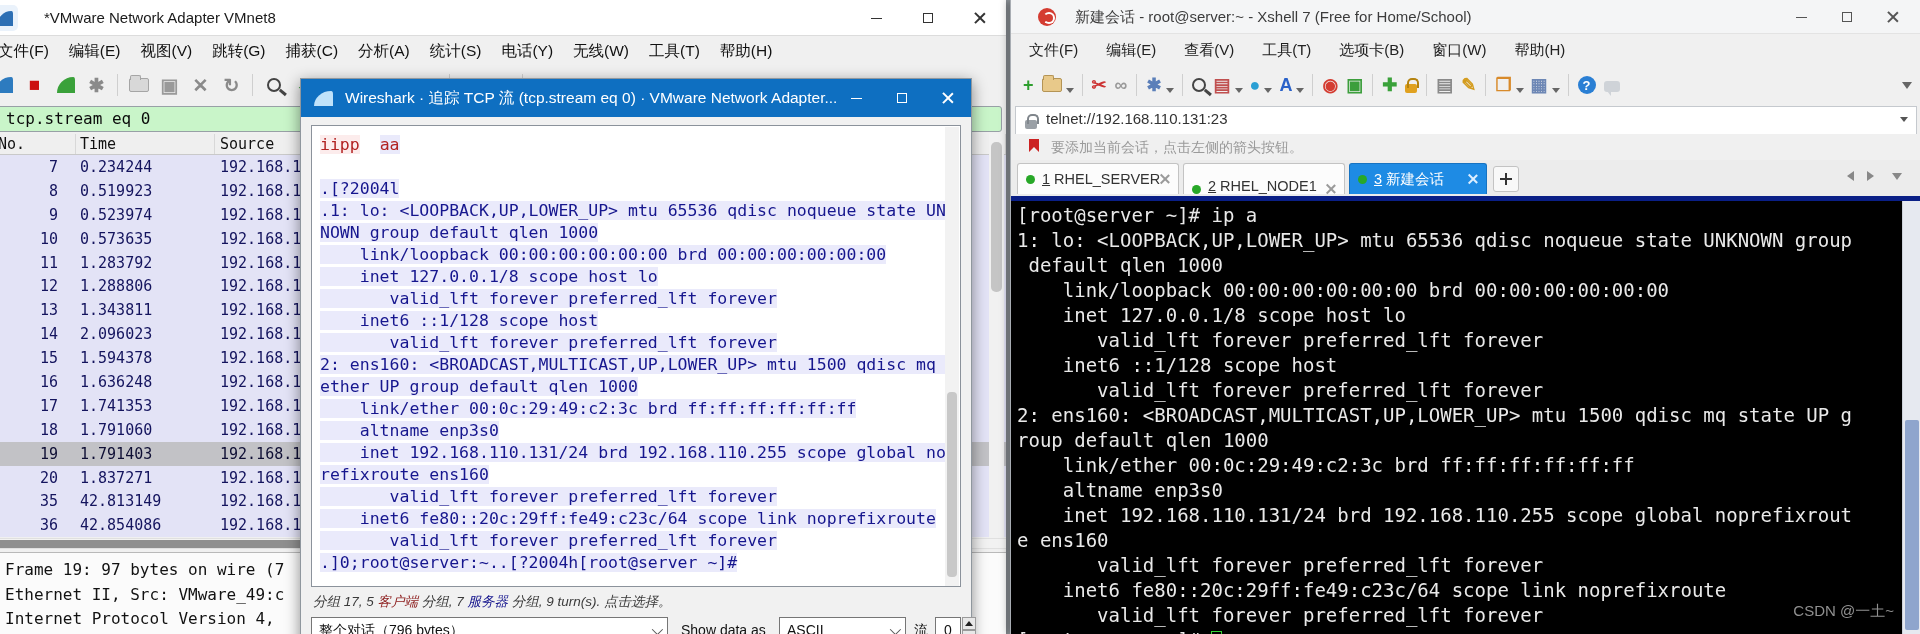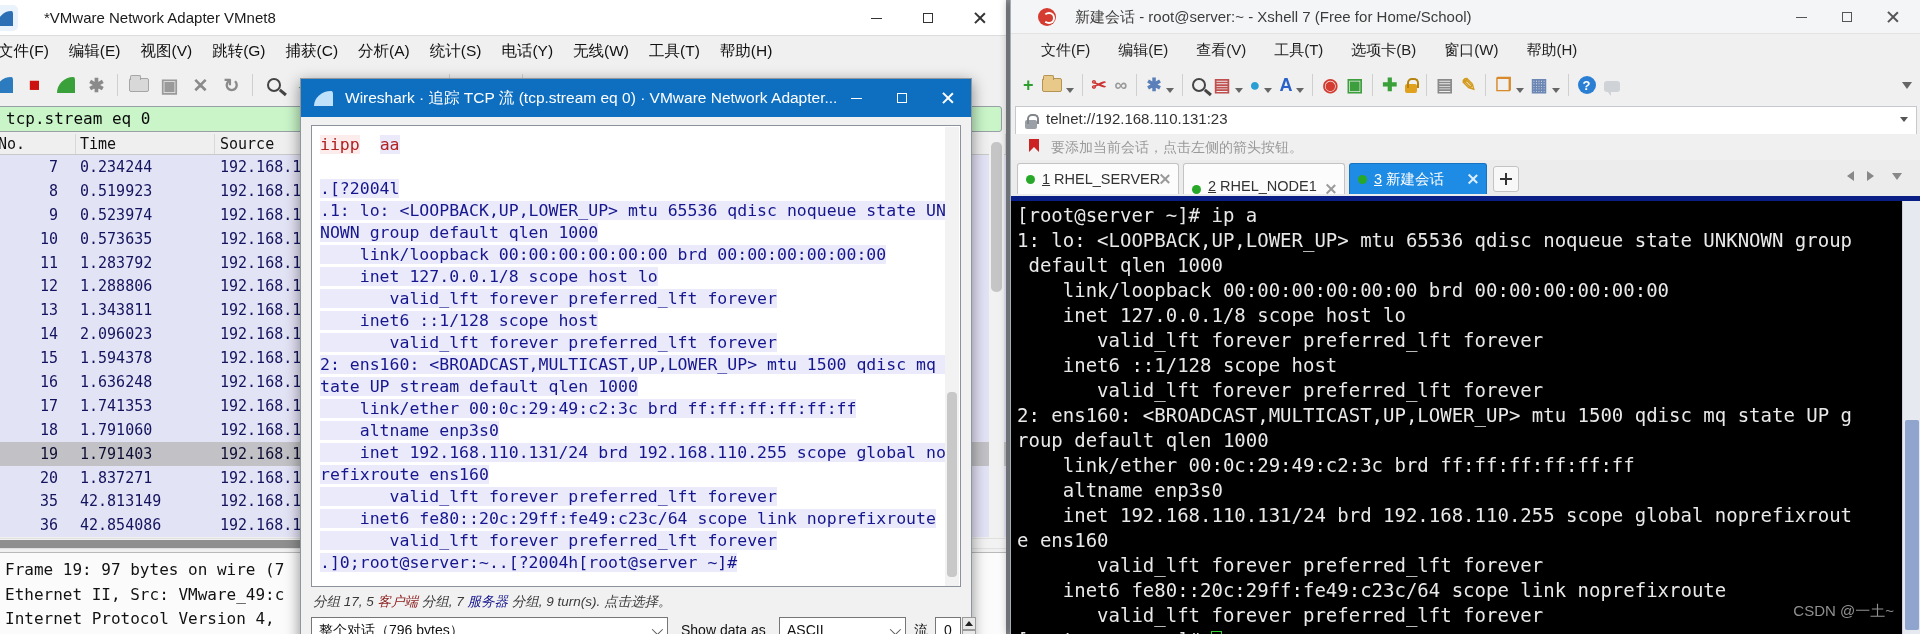--- a/index.html
+++ b/index.html
@@ -107,21 +107,21 @@
   .xs-titlebar { position:absolute; left:0; top:0; width:100%; height:34px; background:#f4f5f6; border-bottom:1px solid #e3e3e3; }
   .xs-appicon { position:absolute; left:27px; top:8px; width:18px; height:18px; border-radius:50%;
                 background:#d43c31; }
   .xs-appicon::after { content:""; position:absolute; left:5px; top:4px; width:8px; height:8px; border-radius:50%;
                 border:2px solid #fff; border-left-color:transparent; }
   .xs-title { position:absolute; left:64px; top:0; height:34px; line-height:34px; font-size:15px; color:#3c3c3c; white-space:nowrap; }
   .xs-btns { position:absolute; right:4px; top:0; height:34px; display:flex; }
   .xbtn { width:46px; height:34px; display:flex; align-items:center; justify-content:center; }
   .xbtn .glyph-min { background:#555; } .xbtn .glyph-max { border-color:#555; }
   .xbtn .glyph-close::before,.xbtn .glyph-close::after { background:#555; }
-  .xs-menubar { position:absolute; left:0; top:34px; width:100%; height:32px; background:#f0f0f0; padding-left:16px; }
+  .xs-menubar { position:absolute; left:0; top:34px; width:100%; height:32px; background:#f0f0f0; padding-left:4px; }
   .xs-menubar .mitem { display:inline-block; height:32px; line-height:32px; padding:0 14px; font-size:15px; color:#222; }
   .xs-toolbar { position:absolute; left:0; top:66px; width:100%; height:38px; background:#f0f0f0;
                 display:flex; align-items:center; padding-left:8px; }
   .xicon { height:28px; display:flex; align-items:center; justify-content:center; padding:0 4px;
            font-size:18px; font-weight:bold; }
   .xcaret { width:0; height:0; border-left:4px solid transparent; border-right:4px solid transparent;
             border-top:5px solid #666; margin:10px 3px 0 0; }
   .g-lock { position:relative; width:12px; height:9px; background:#e0a11f; border-radius:2px; margin-top:6px; }
   .g-lock::before { content:""; position:absolute; left:2px; top:-6px; width:8px; height:8px;
             border:2px solid #b5830f; border-bottom:none; border-radius:5px 5px 0 0; }
@@ -389,21 +389,21 @@
         <div class="sline"></div>
         <div class="sline"><span class="st-s">.[?2004l</span></div>
         <div class="sline"><span class="st-s">.1: lo: &lt;LOOPBACK,UP,LOWER_UP&gt; mtu 65536 qdisc noqueue state UNK</span></div>
         <div class="sline"><span class="st-s">NOWN group default qlen 1000</span></div>
         <div class="sline"><span class="st-s">    link/loopback 00:00:00:00:00:00 brd 00:00:00:00:00:00</span></div>
         <div class="sline"><span class="st-s">    inet 127.0.0.1/8 scope host lo</span></div>
         <div class="sline"><span class="st-s">       valid_lft forever preferred_lft forever</span></div>
         <div class="sline"><span class="st-s">    inet6 ::1/128 scope host</span></div>
         <div class="sline"><span class="st-s">       valid_lft forever preferred_lft forever</span></div>
         <div class="sline"><span class="st-s">2: ens160: &lt;BROADCAST,MULTICAST,UP,LOWER_UP&gt; mtu 1500 qdisc mq s</span></div>
-        <div class="sline"><span class="st-s">tate UP stream default qlen 1000</span></div>
+        <div class="sline"><span class="st-s">ether UP group default qlen 1000</span></div>
         <div class="sline"><span class="st-s">    link/ether 00:0c:29:49:c2:3c brd ff:ff:ff:ff:ff:ff</span></div>
         <div class="sline"><span class="st-s">    altname enp3s0</span></div>
         <div class="sline"><span class="st-s">    inet 192.168.110.131/24 brd 192.168.110.255 scope global nop</span></div>
         <div class="sline"><span class="st-s">refixroute ens160</span></div>
         <div class="sline"><span class="st-s">       valid_lft forever preferred_lft forever</span></div>
         <div class="sline"><span class="st-s">    inet6 fe80::20c:29ff:fe49:c23c/64 scope link noprefixroute</span></div>
         <div class="sline"><span class="st-s">       valid_lft forever preferred_lft forever</span></div>
         <div class="sline"><span class="st-s">.]0;root@server:~..[?2004h[root@server ~]#</span></div>
         <div class="dlg-sb">
           <div class="dlg-sbthumb"></div>

